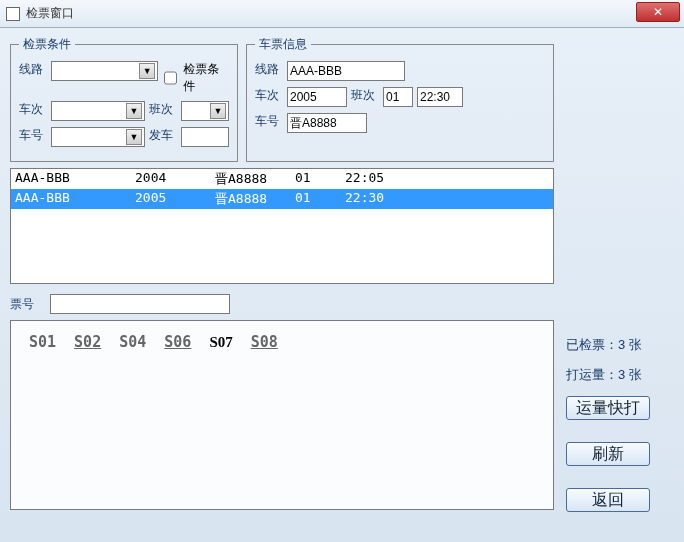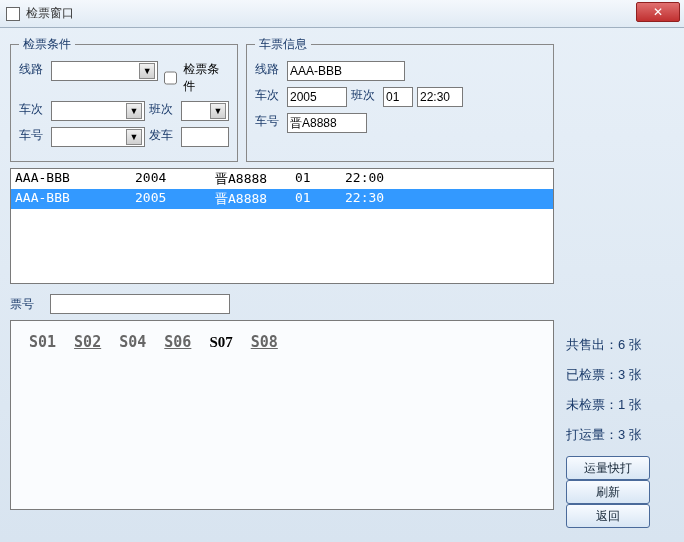--- a/index.html
+++ b/index.html
@@ -115,24 +115,24 @@
 .seat.u { text-decoration: underline; }
 .seat.cur { color: #000; font-family: Liberation Serif, serif; }
 
 .stat-line { color: #1a3a6a; font-size: 13px; margin-bottom: 12px; white-space: nowrap; }
 .side-btn {
   width: 84px; height: 24px;
   border: 1px solid #4a6a9a;
   border-radius: 3px;
   background: linear-gradient(to bottom, #f8fbff, #d8e6f4);
   color: #123;
-  margin-bottom: 0;
+  margin-bottom: 22px;
   cursor: pointer;
   display: block;
-  font-size: 12px;
+  font-size: 16px;
 }
 </style>
 </head>
 <body>
 
 <div class="titlebar">
   <div class="title-icon"></div>
   <span class="title-text">检票窗口</span>
   <div class="close-btn">✕</div>
 </div>
@@ -188,34 +188,32 @@
           <input class="txt" style="width: 46px;" value="22:30">
         </div>
         <div class="form-row">
           <label>车号</label>
           <input class="txt" style="width: 80px;" value="晋A8888">
         </div>
       </fieldset>
     </div>
 
     <div class="listview" id="listview">
-        <div class="listrow"><span class="c1">AAA-BBB</span><span class="c2">2004</span><span class="c3">晋A8888</span><span class="c4">01</span><span class="c5">22:00</span></div>
+        <div class="listrow"><span class="c1">AAA-BBB</span><span class="c2">2004</span><span class="c3">晋A8888</span><span class="c4">01</span><span class="c5">22:05</span></div>
         <div class="listrow sel"><span class="c1">AAA-BBB</span><span class="c2">2005</span><span class="c3">晋A8888</span><span class="c4">01</span><span class="c5">22:30</span></div>
       </div>
 
     <div class="ticket-row">
       <label>票号</label>
       <input class="txt" style="width: 180px;" value="">
     </div>
 
     <div class="seats-box" id="seats"><span class="seat">S01</span><span class="seat u">S02</span><span class="seat">S04</span><span class="seat u">S06</span><span class="seat cur">S07</span><span class="seat u">S08</span></div>
   </div>
 
   <div class="right-col">
-    <div class="stat-line">共售出：6 张</div>
     <div class="stat-line">已检票：3 张</div>
-    <div class="stat-line">未检票：1 张</div>
     <div class="stat-line">打运量：3 张</div>
     <button class="side-btn">运量快打</button>
     <button class="side-btn">刷新</button>
     <button class="side-btn">返回</button>
   </div>
 </div>
 
 </body></html>

